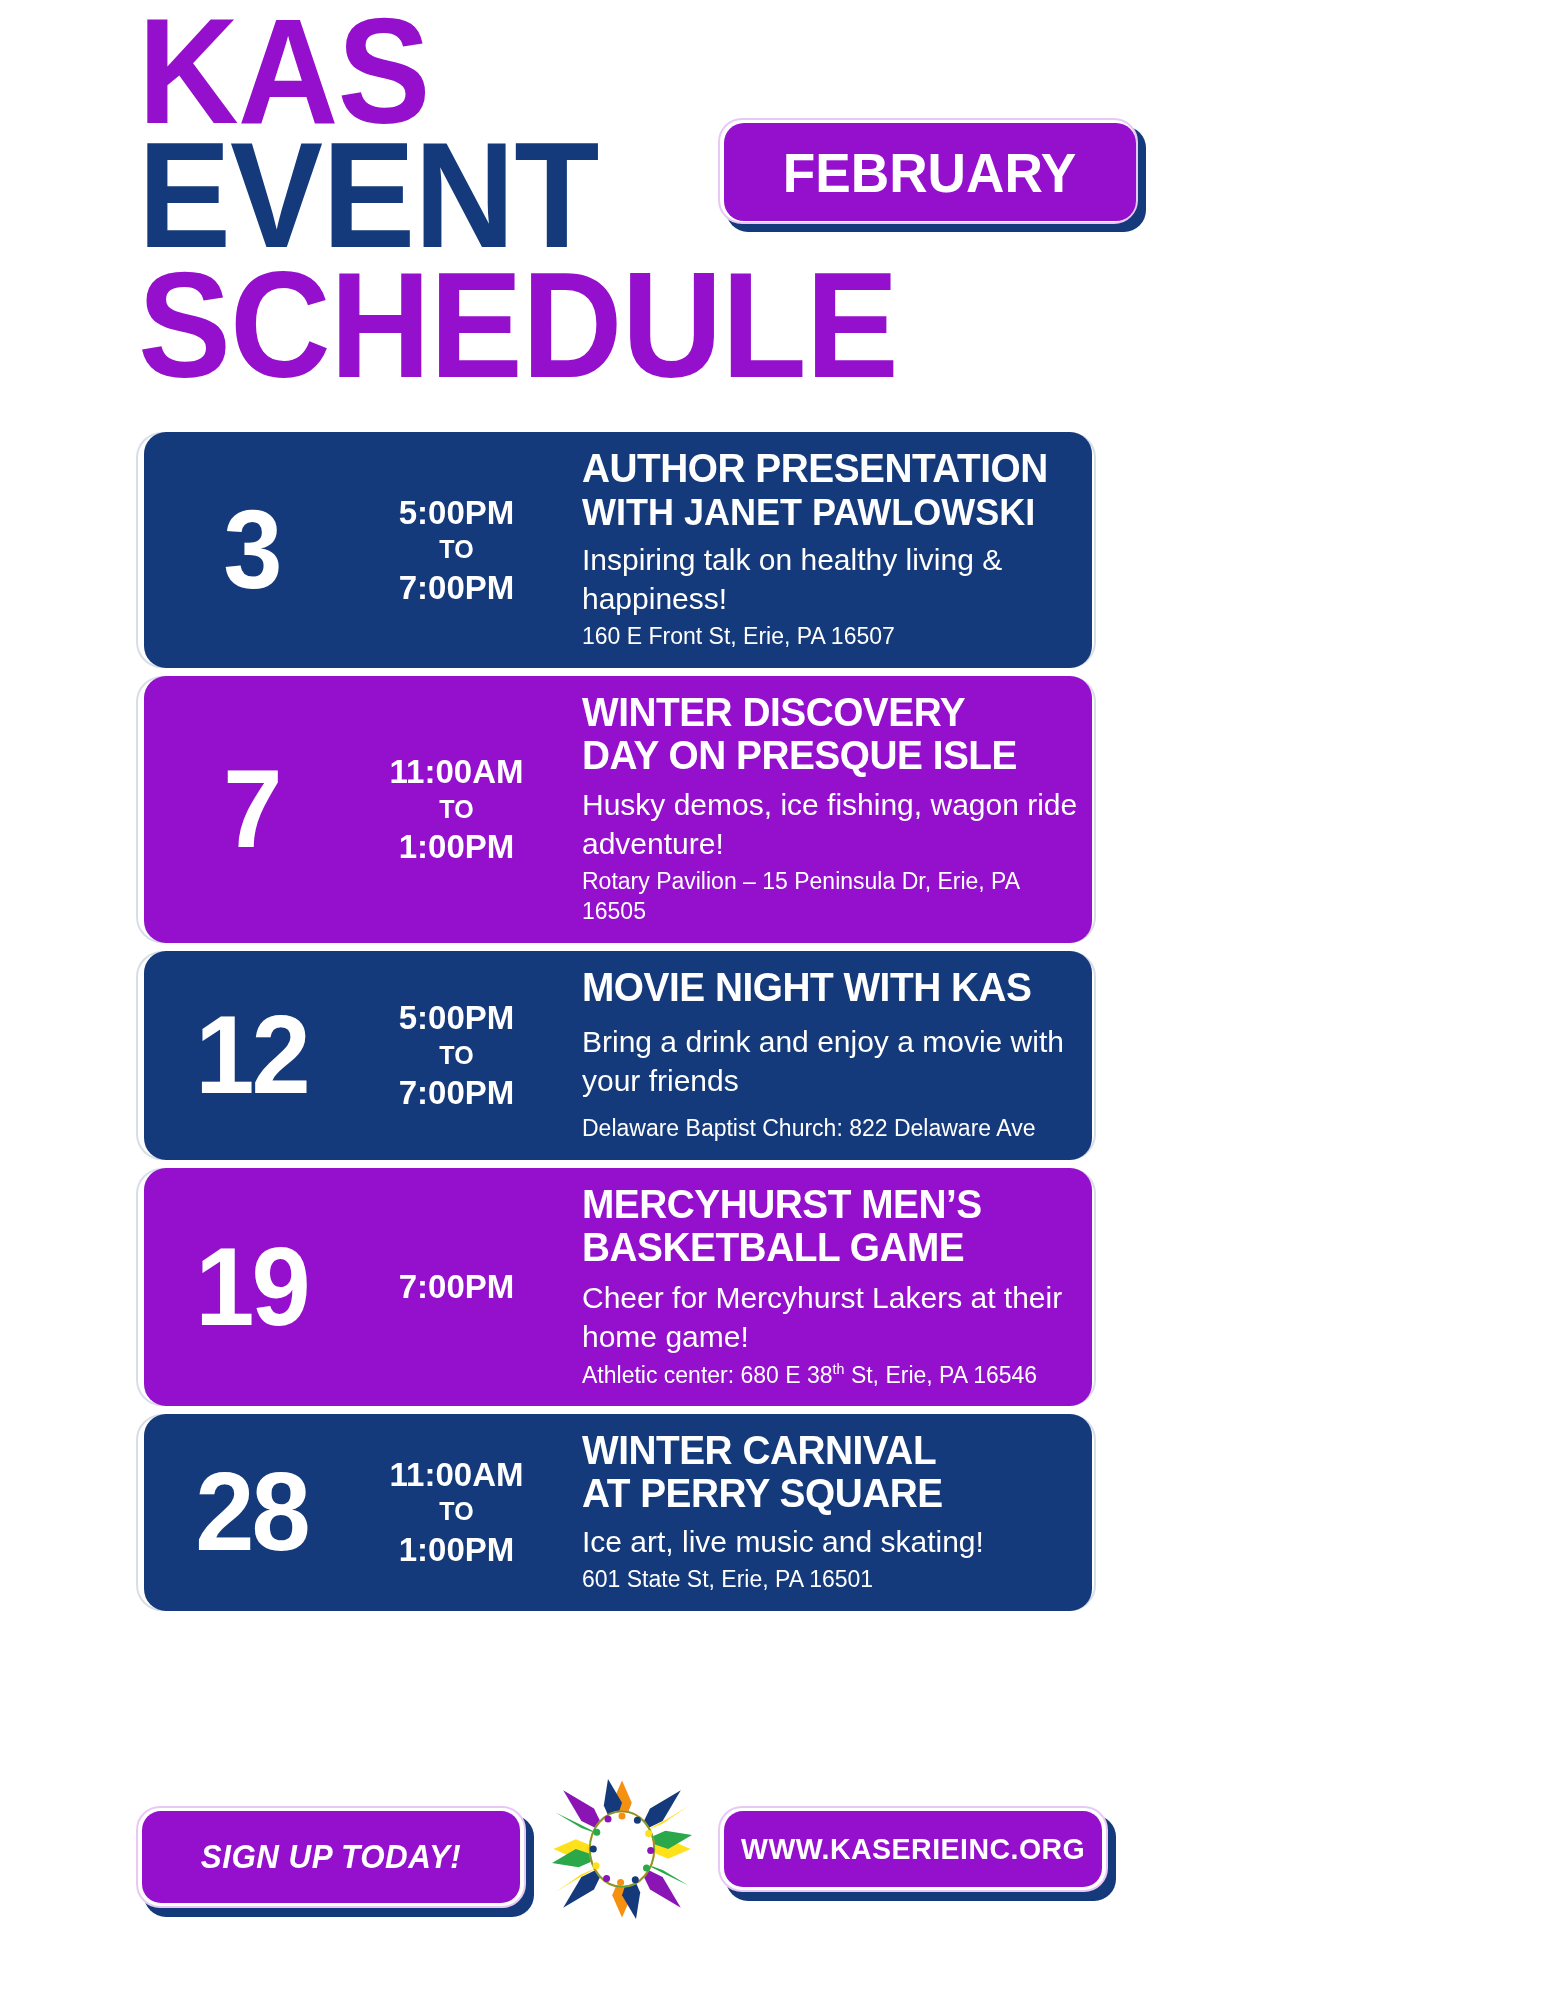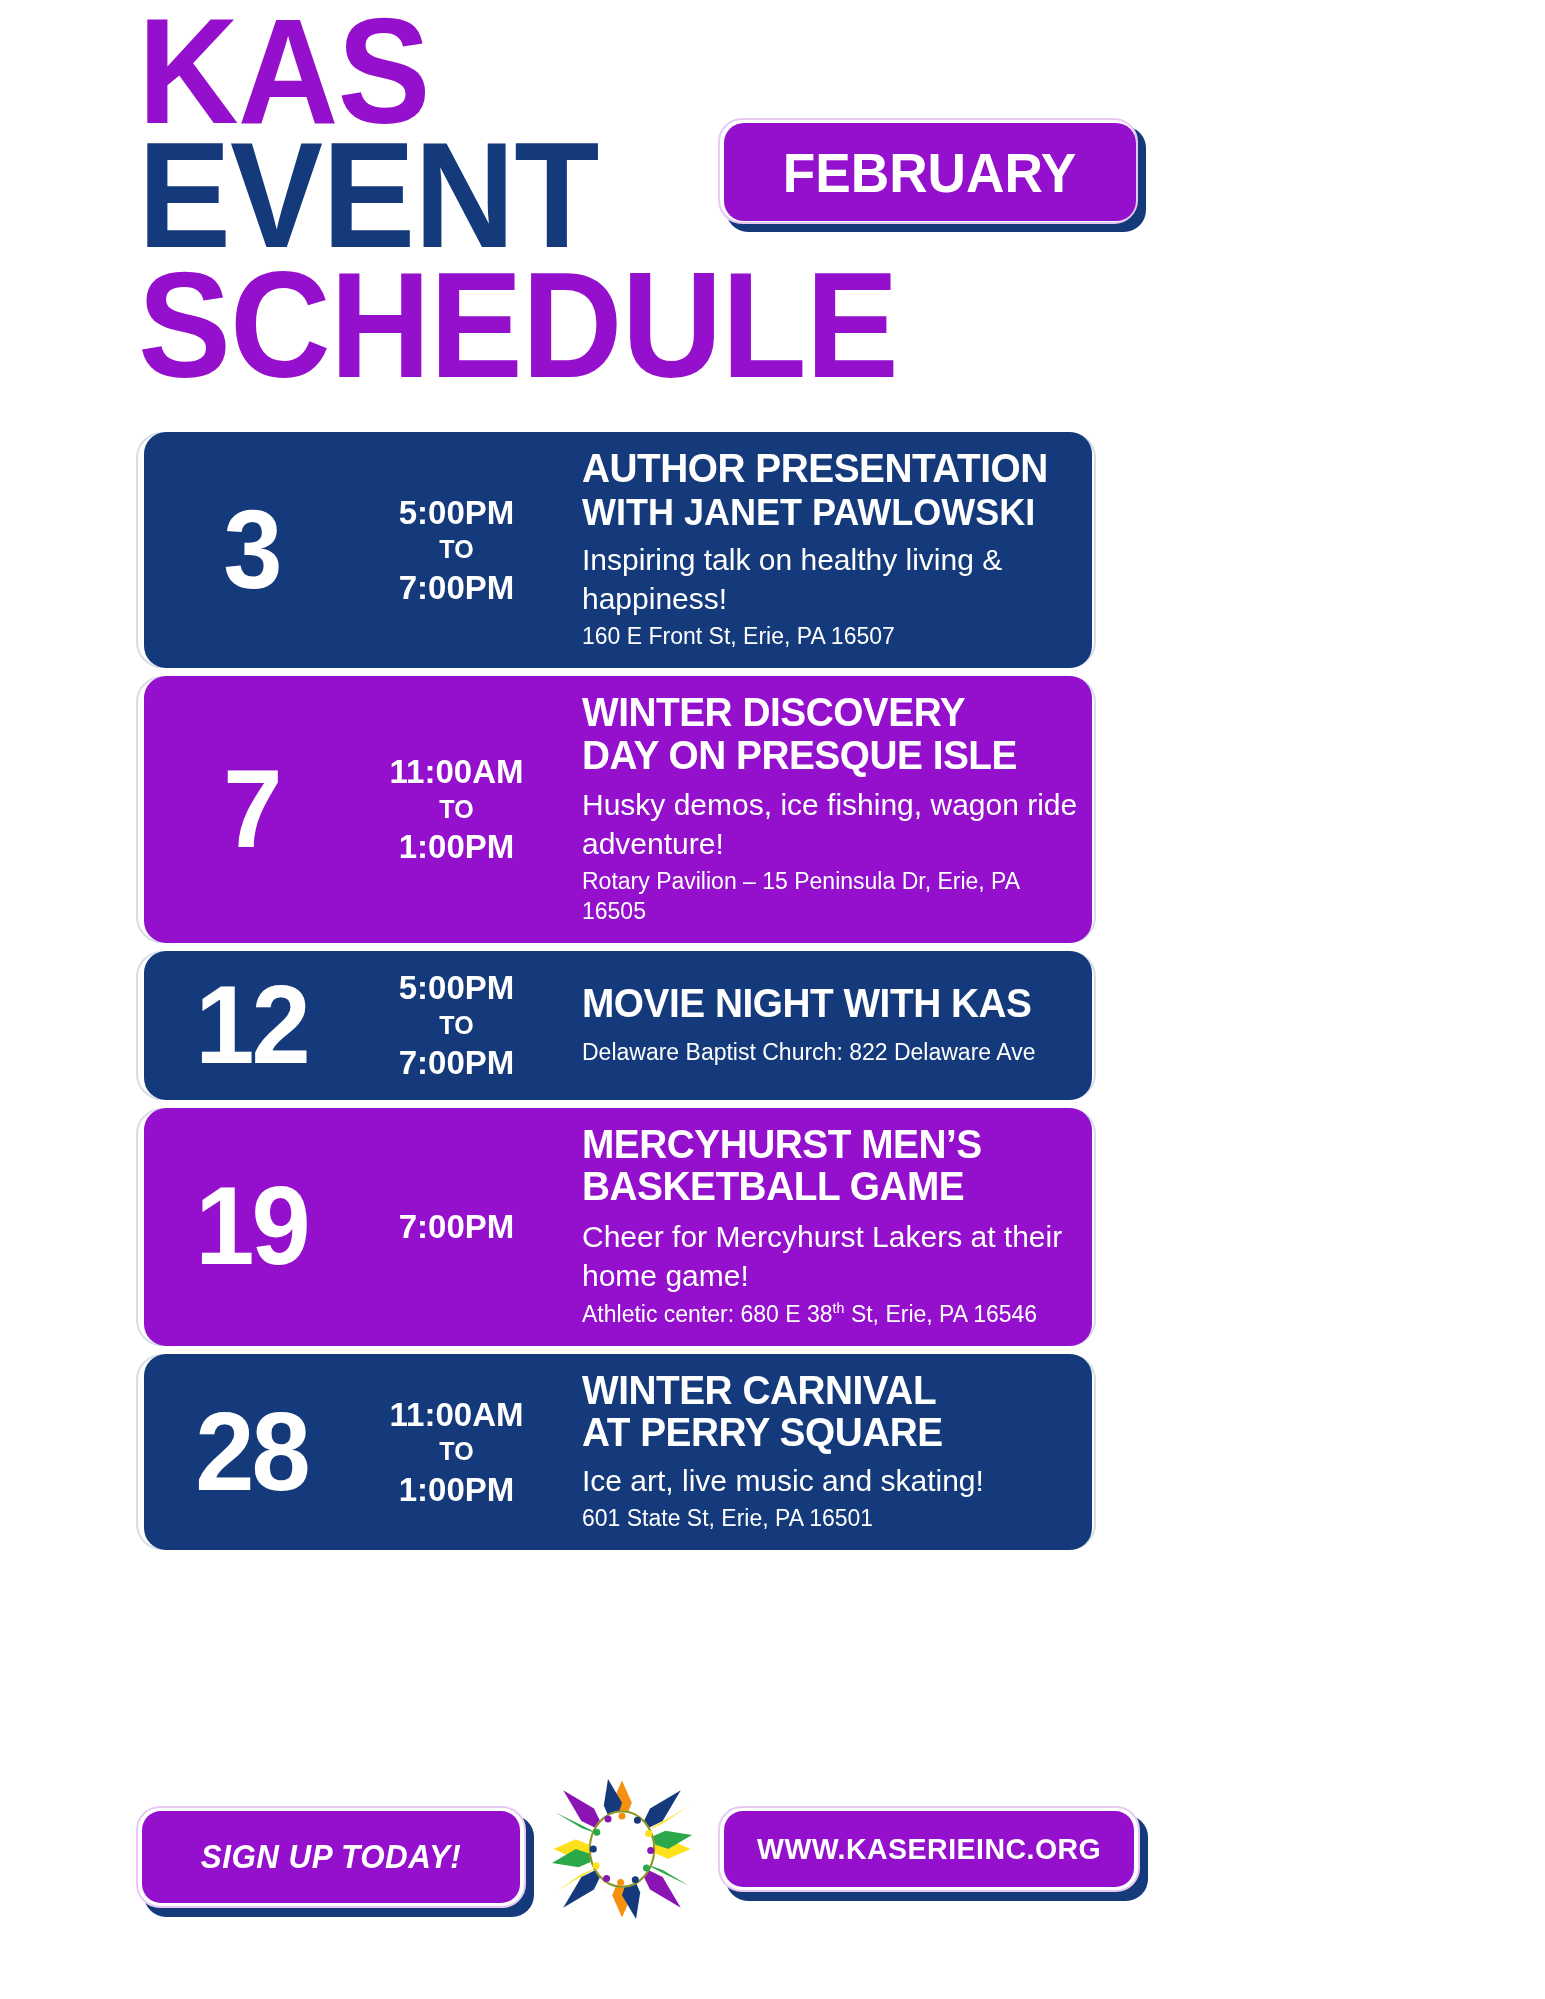--- a/index.html
+++ b/index.html
@@ -210,21 +210,21 @@
     justify-content:center;
   }
   .pill span {
     color:#ffffff;
     font-size:33px;
     font-weight:700;
     letter-spacing:0.5px;
     transform:scaleX(0.95);
   }
   #signup-wrap { left:136px; top:36px; width:390px; height:102px;font-style:italic; }
-  #site-wrap   { left:718px; top:36px; width:422px; height:86px; }
+  #site-wrap   { left:718px; top:36px; width:390px; height:86px; }
   #site-wrap .pill span { font-size:30px; }
 
   .logo {
     position:absolute;
     left:552px; top:4px;
     width:140px; height:150px;
   }
 </style>
 </head>
 <body>
@@ -285,20 +285,21 @@
     <div class="card-outline"></div>
     <div class="card navy">
       <div class="day-col">12</div>
       <div class="time-col">
         <div class="t-start">5:00PM</div>
         <div class="t-to">TO</div>
         <div class="t-end">7:00PM</div>
       </div>
       <div class="info-col">
         <div class="ev-title" style="margin-bottom:14px;">MOVIE NIGHT WITH KAS</div>
+        <div class="ev-desc" style="margin-bottom:14px;">Bring a drink and enjoy a movie with your friends</div>
         <div class="ev-addr">Delaware Baptist Church: 822 Delaware Ave</div>
       </div>
     </div>
   </div>
 
   <div class="card-wrap">
     <div class="card-outline"></div>
     <div class="card purple">
       <div class="day-col">19</div>
       <div class="time-col single">

